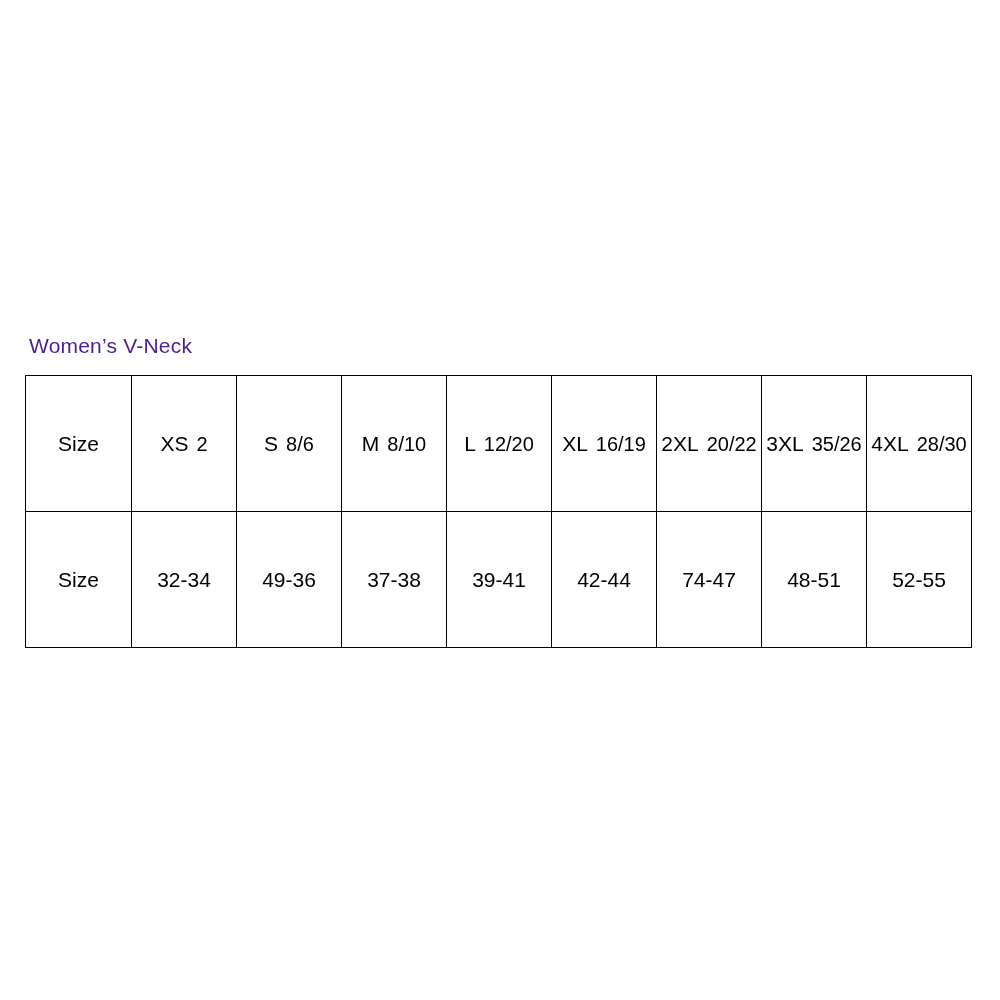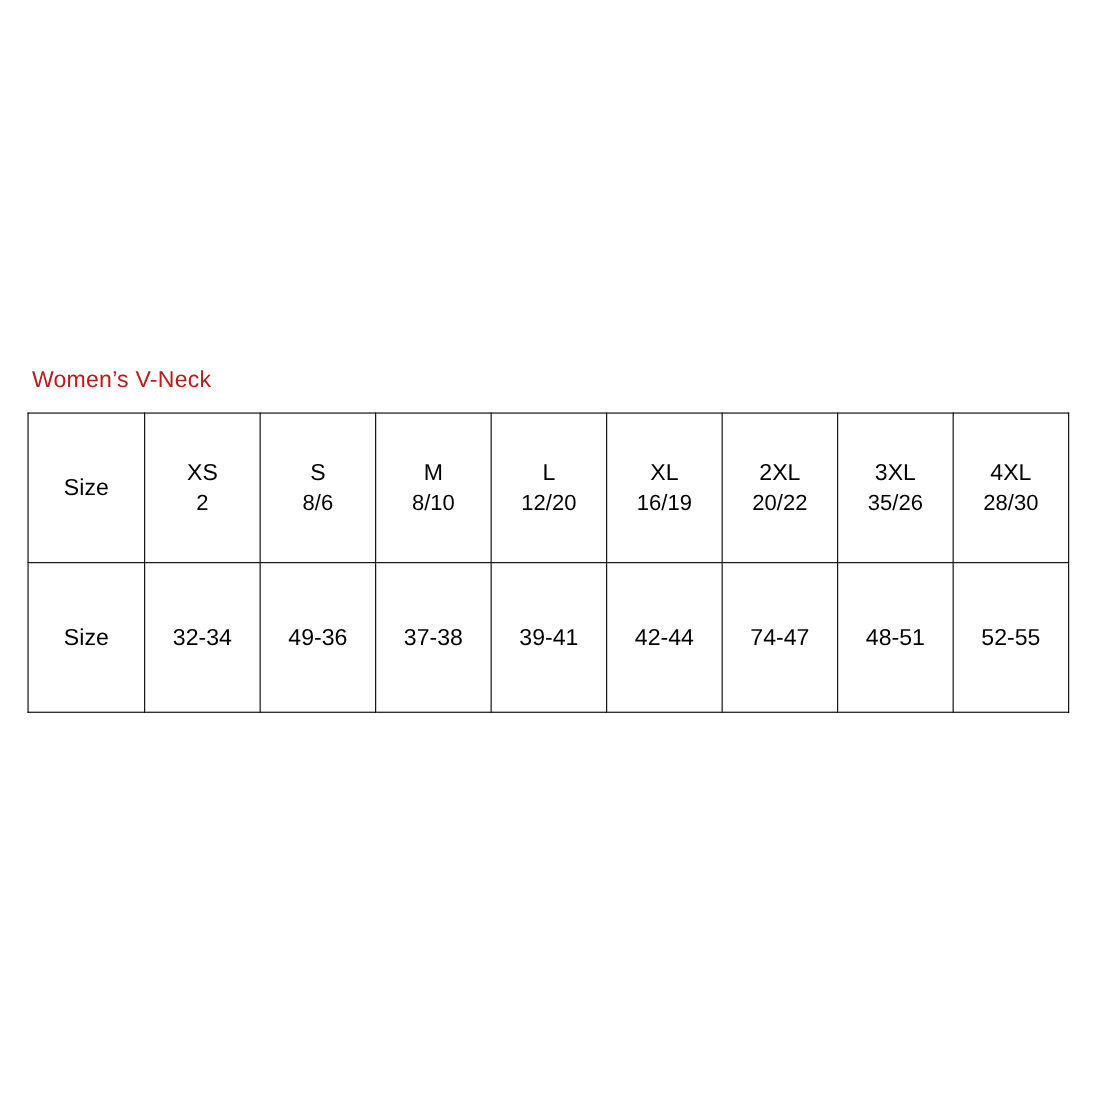--- a/index.html
+++ b/index.html
@@ -17,21 +17,21 @@
   }
   .sheet {
     position: absolute;
     left: 25px;
     top: 335px;
     width: 945px;
   }
   .title {
     font-size: 21px;
     line-height: 1;
-    color: #b91c1c;
+    color: #4c1d95;
     margin: 0 0 19px 4px;
     letter-spacing: 0.2px;
   }
   table.size-table {
     border-collapse: collapse;
     table-layout: fixed;
     width: 945px;
   }
   table.size-table td {
     border: 1.6px solid #000000;
@@ -46,21 +46,20 @@
   col.cx { width: 105px; }
 
   tr.header-row td {
     height: 135px;
   }
   tr.data-row td {
     height: 135px;
   }
   .stack {
     display: flex;
-    flex-direction: column;
     align-items: center;
     justify-content: center;
     gap: 8px;
     line-height: 1;
   }
   .stack .letter { font-size: 21px; }
   .stack .numeric { font-size: 20px; }
   .cell-plain {
     line-height: 1;
     font-size: 21px;

